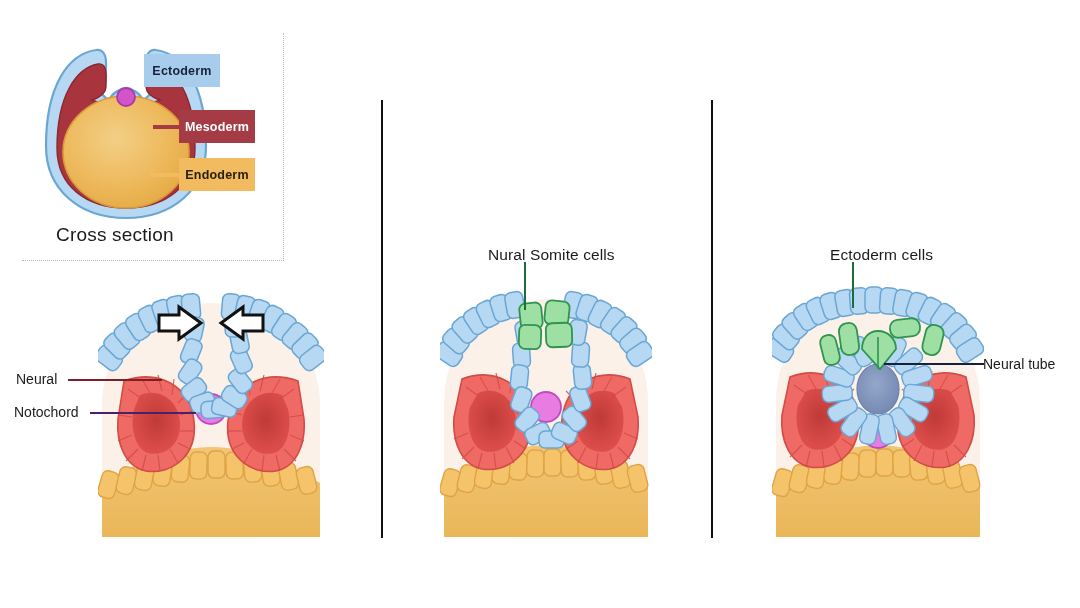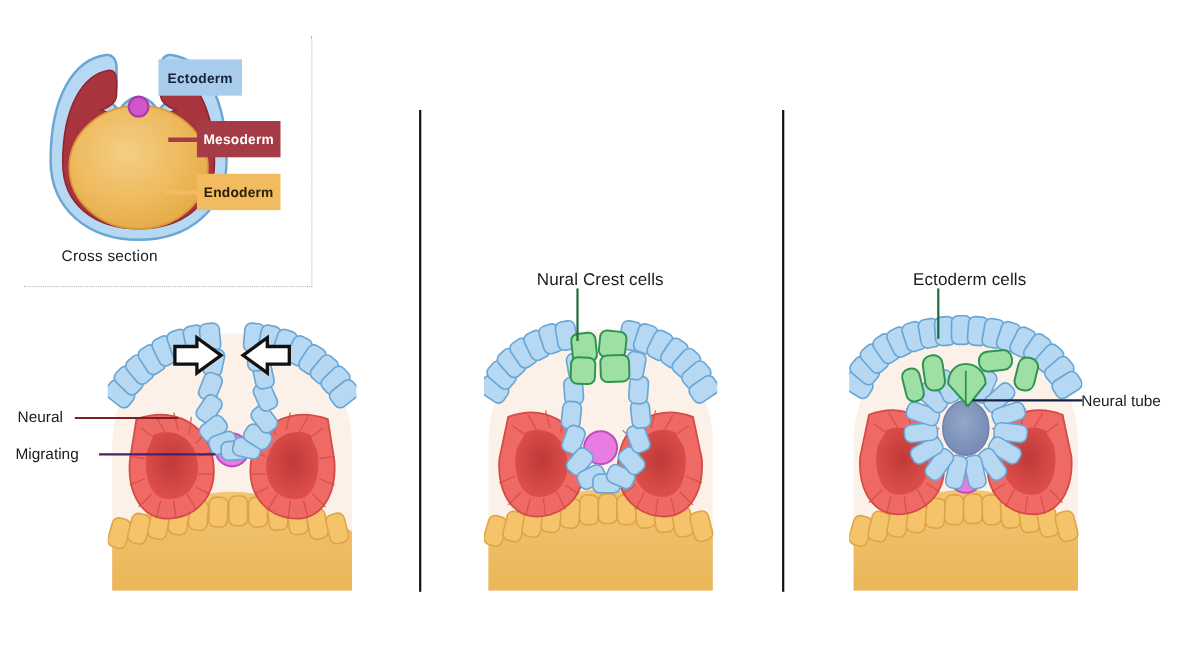--- a/index.html
+++ b/index.html
@@ -11,21 +11,21 @@
   .stage{position:absolute;left:0;top:0;width:1080px;height:608px;}
 
   
   #cross-section-panel{
     position:absolute;left:22px;top:33px;width:262px;height:228px;
     border-right:1px dotted #b9b9b9;
     border-bottom:1px dotted #b9b9b9;
     box-sizing:border-box;
   }
   #cross-section-caption{
-    position:absolute;left:56px;top:224px;font-size:14px;letter-spacing:.2px;
+    position:absolute;left:56px;top:224px;font-size:19px;letter-spacing:.2px;
     color:#1b1b1b;white-space:nowrap;
   }
   .tagbox{
     position:absolute;box-sizing:border-box;display:flex;align-items:center;
     justify-content:center;font-size:12.5px;font-weight:bold;letter-spacing:.2px;
     white-space:nowrap;
   }
   #tag-ectoderm{left:144px;top:54px;width:76px;height:33px;background:#a8cdec;color:#16233a;}
   #tag-mesoderm{left:179px;top:110px;width:76px;height:33px;background:#a53c45;color:#ffffff;}
   #tag-endoderm{left:179px;top:158px;width:76px;height:33px;background:#f3bb5f;color:#2a2008;}
@@ -213,21 +213,21 @@
   <svg style="position:absolute;left:157px;top:303px;" width="108" height="40" viewBox="0 0 108 40">
     <polygon points="2,12 22,12 22,4 44,20 22,36 22,28 2,28" fill="#ffffff" stroke="#111" stroke-width="3"></polygon>
     <polygon points="106,12 86,12 86,4 64,20 86,36 86,28 106,28" fill="#ffffff" stroke="#111" stroke-width="3"></polygon>
   </svg>
 
   <svg style="position:absolute;left:0;top:355px;" width="230" height="70">
     <line x1="68" y1="25" x2="162" y2="25" stroke="#7d1f28" stroke-width="2"></line>
     <line x1="90" y1="58" x2="196" y2="58" stroke="#4a2168" stroke-width="2"></line>
   </svg>
   <div class="side-label" id="label-somite">Neural</div>
-  <div class="side-label" id="label-notochord">Migrating</div>
+  <div class="side-label" id="label-notochord">Notochord</div>
 
   <svg style="position:absolute;left:440px;top:285px;" width="212" height="252" viewBox="0 0 212 252">
     <defs>
       <linearGradient id="yolk2" x1="0" y1="0" x2="0" y2="1">
         <stop offset="0%" stop-color="#f1c674"></stop>
         <stop offset="100%" stop-color="#eab658"></stop>
       </linearGradient>
       <radialGradient id="somiteCore2" cx="50%" cy="45%" r="60%">
         <stop offset="0%" stop-color="#bf3a38"></stop>
         <stop offset="100%" stop-color="#e0504c"></stop>
@@ -330,21 +330,21 @@
       <rect x="80" y="18" width="22" height="26" rx="6" transform="rotate(-6 91 31)"></rect>
       <rect x="79" y="40" width="22" height="24" rx="6" transform="rotate(2 90 52)"></rect>
       <rect x="105" y="16" width="24" height="24" rx="6" transform="rotate(6 117 28)"></rect>
       <rect x="106" y="38" width="26" height="24" rx="6" transform="rotate(-2 119 50)"></rect>
     </g>
   </svg>
 
   <svg style="position:absolute;left:520px;top:262px;" width="10" height="50">
     <line x1="5" y1="0" x2="5" y2="48" stroke="#1e6b3c" stroke-width="2"></line>
   </svg>
-  <div class="panel-label" id="label-neural-crest">Nural Crest cells</div>
+  <div class="panel-label" id="label-neural-crest">Nural Somite cells</div>
 
   <svg style="position:absolute;left:772px;top:285px;" width="212" height="252" viewBox="0 0 212 252">
     <defs>
       <linearGradient id="yolk3" x1="0" y1="0" x2="0" y2="1">
         <stop offset="0%" stop-color="#f1c674"></stop>
         <stop offset="100%" stop-color="#eab658"></stop>
       </linearGradient>
       <radialGradient id="somiteCore3" cx="50%" cy="45%" r="60%">
         <stop offset="0%" stop-color="#bf3a38"></stop>
         <stop offset="100%" stop-color="#e0504c"></stop>

